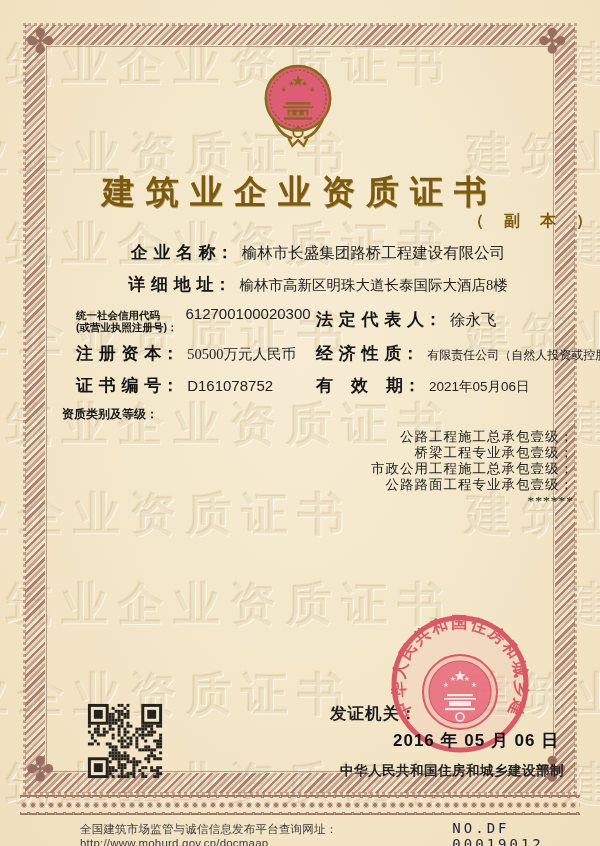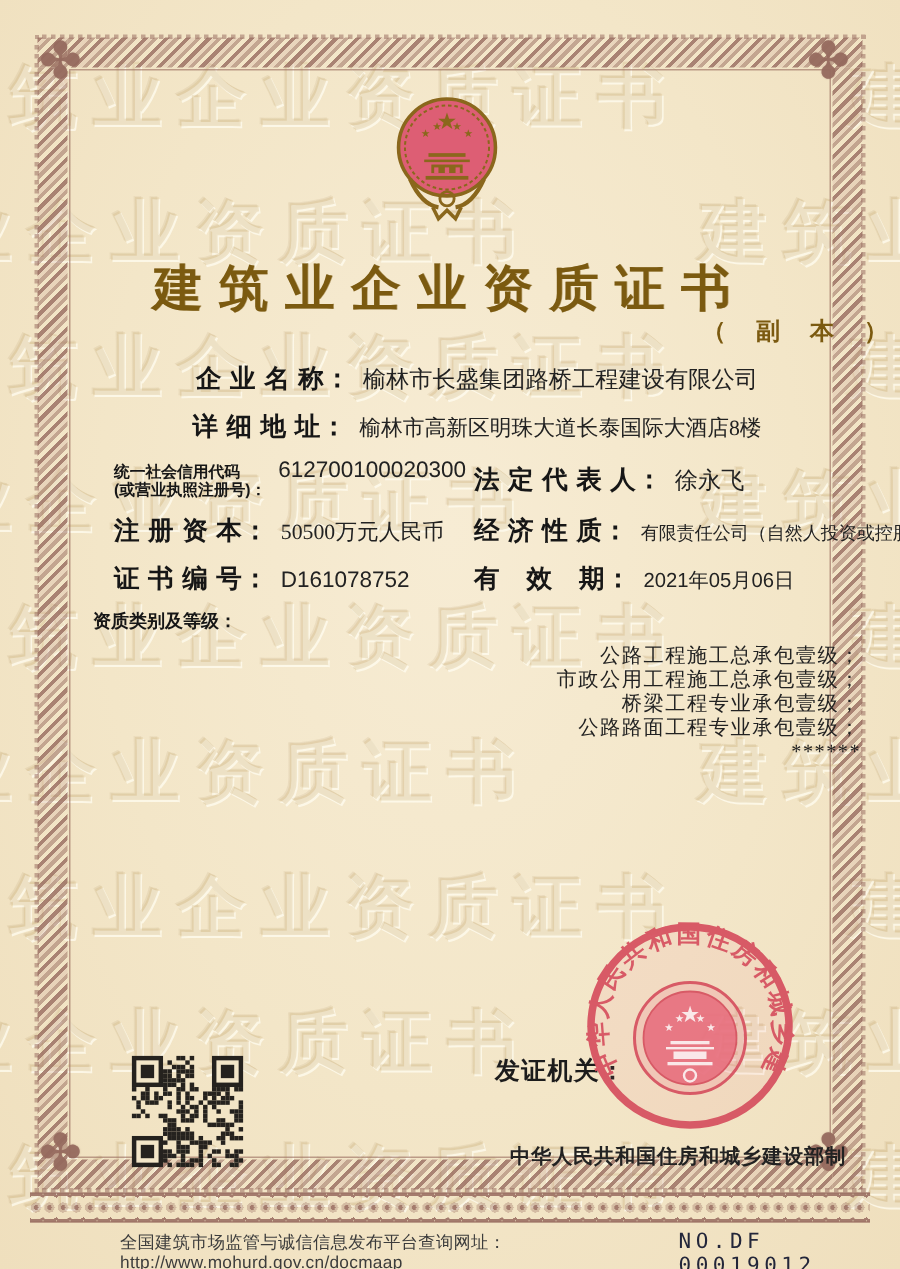--- a/index.html
+++ b/index.html
@@ -203,22 +203,22 @@
         <span class="val val-num">D161078752</span>
       </div>
       <div class="col-right">
         <span class="lbl">有　效　期：</span>
         <span class="val val-date">2021年05月06日</span>
       </div>
     </div>
     <div class="qual-label">资质类别及等级：</div>
     <div class="qual-list">
         <div class="qual-item">公路工程施工总承包壹级；</div>
+        <div class="qual-item">桥梁工程专业承包壹级；</div>
         <div class="qual-item">市政公用工程施工总承包壹级；</div>
-        <div class="qual-item">桥梁工程专业承包壹级；</div>
         <div class="qual-item">公路路面工程专业承包壹级；</div>
         <div class="qual-item">******</div>
       </div>
   </div>
 
   <svg class="qr-svg" width="86" height="86" viewBox="0 0 29 29">
       <rect x="12" y="2" width="1" height="1" fill="#25221e"></rect>
       <rect x="13" y="2" width="1" height="1" fill="#25221e"></rect>
       <rect x="15" y="2" width="1" height="1" fill="#25221e"></rect>
       <rect x="10" y="3" width="1" height="1" fill="#25221e"></rect>
@@ -456,20 +456,21 @@
     <text x="68" y="73" font-size="7" text-anchor="middle" fill="#fbe9ec">★</text>
     <text x="82" y="73" font-size="7" text-anchor="middle" fill="#fbe9ec">★</text>
     <text x="89" y="79" font-size="7" text-anchor="middle" fill="#fbe9ec">★</text>
     <rect x="62" y="86" width="26" height="2.2" fill="#fbe9ec"></rect>
     <rect x="59" y="90" width="32" height="1.6" fill="#fbe9ec"></rect>
     <rect x="64" y="93" width="22" height="5" fill="#fbe9ec"></rect>
     <rect x="60" y="100" width="30" height="2.2" fill="#fbe9ec"></rect>
     <circle cx="75" cy="109" r="4" fill="none" stroke="#fbe9ec" stroke-width="1.6"></circle>
   </svg>
 
+  <div class="issue-date">2016 年 05 月 06 日</div>
   <div class="made-by">中华人民共和国住房和城乡建设部制</div>
 
   <div class="footer-bar">
     <span class="footer-query">全国建筑市场监管与诚信信息发布平台查询网址：http://www.mohurd.gov.cn/docmaap</span>
     <span class="footer-serial">NO.DF  00019012</span>
   </div>
 
 </div>
 
 </body></html>

